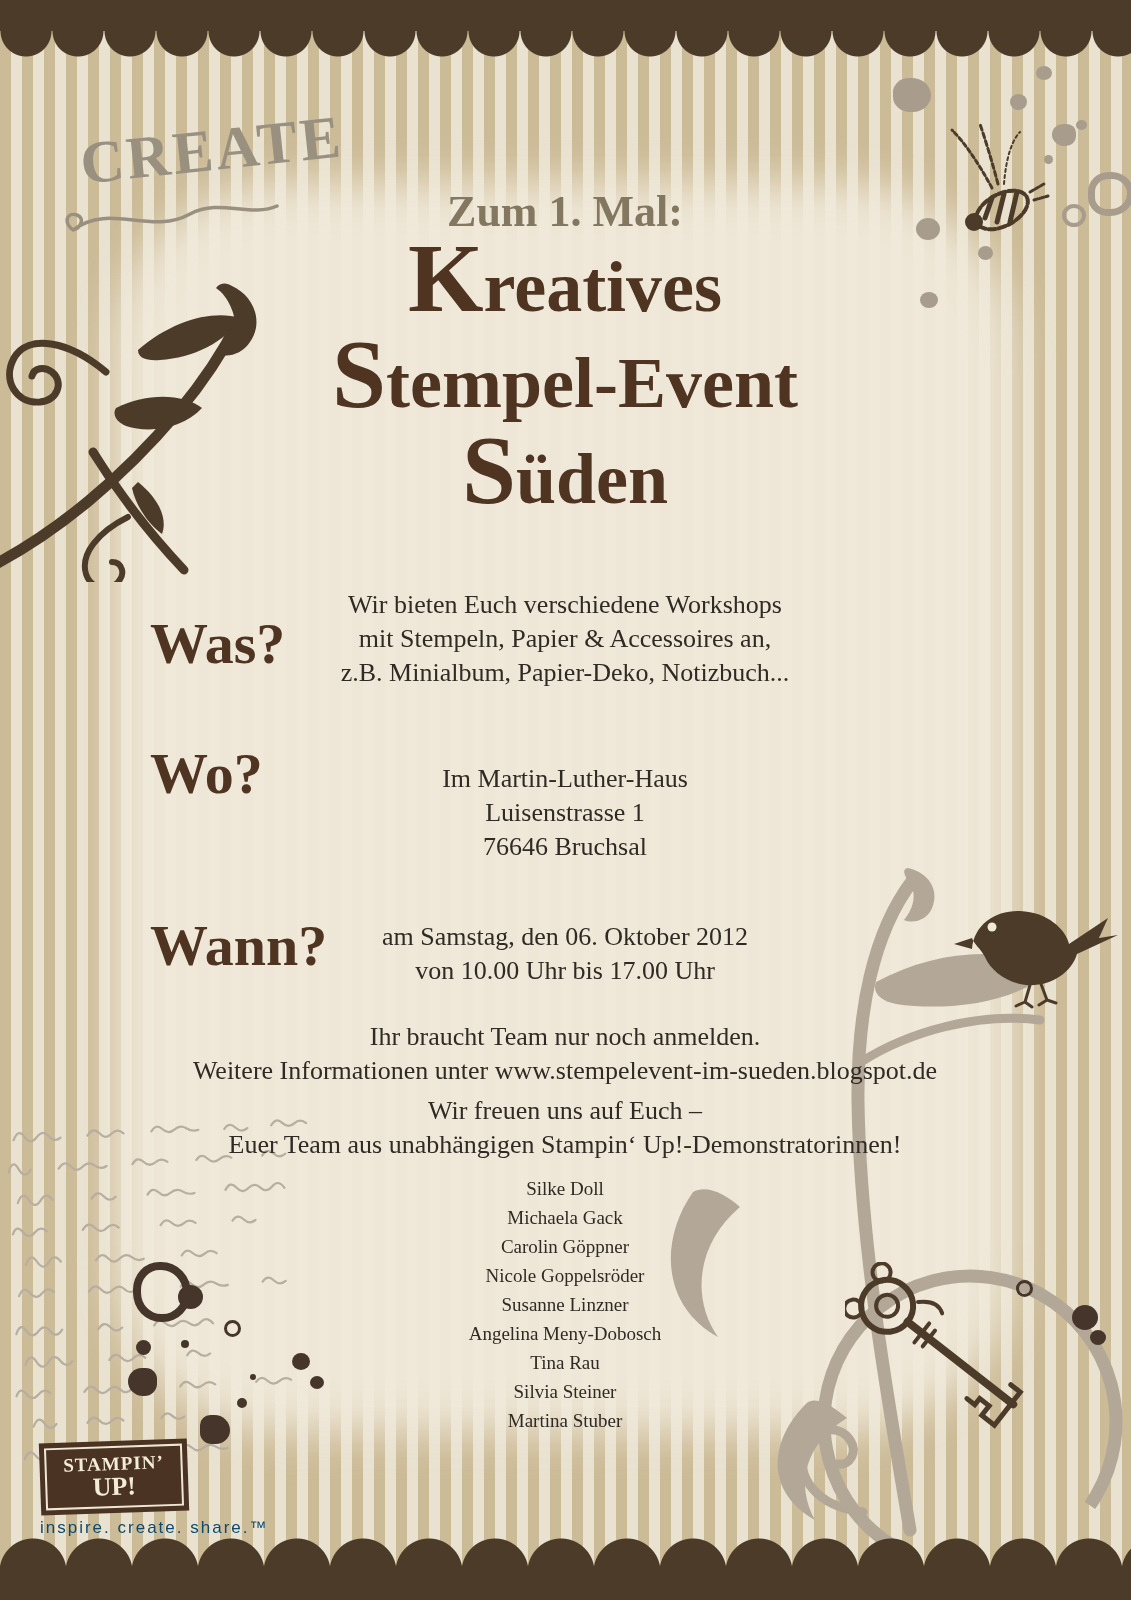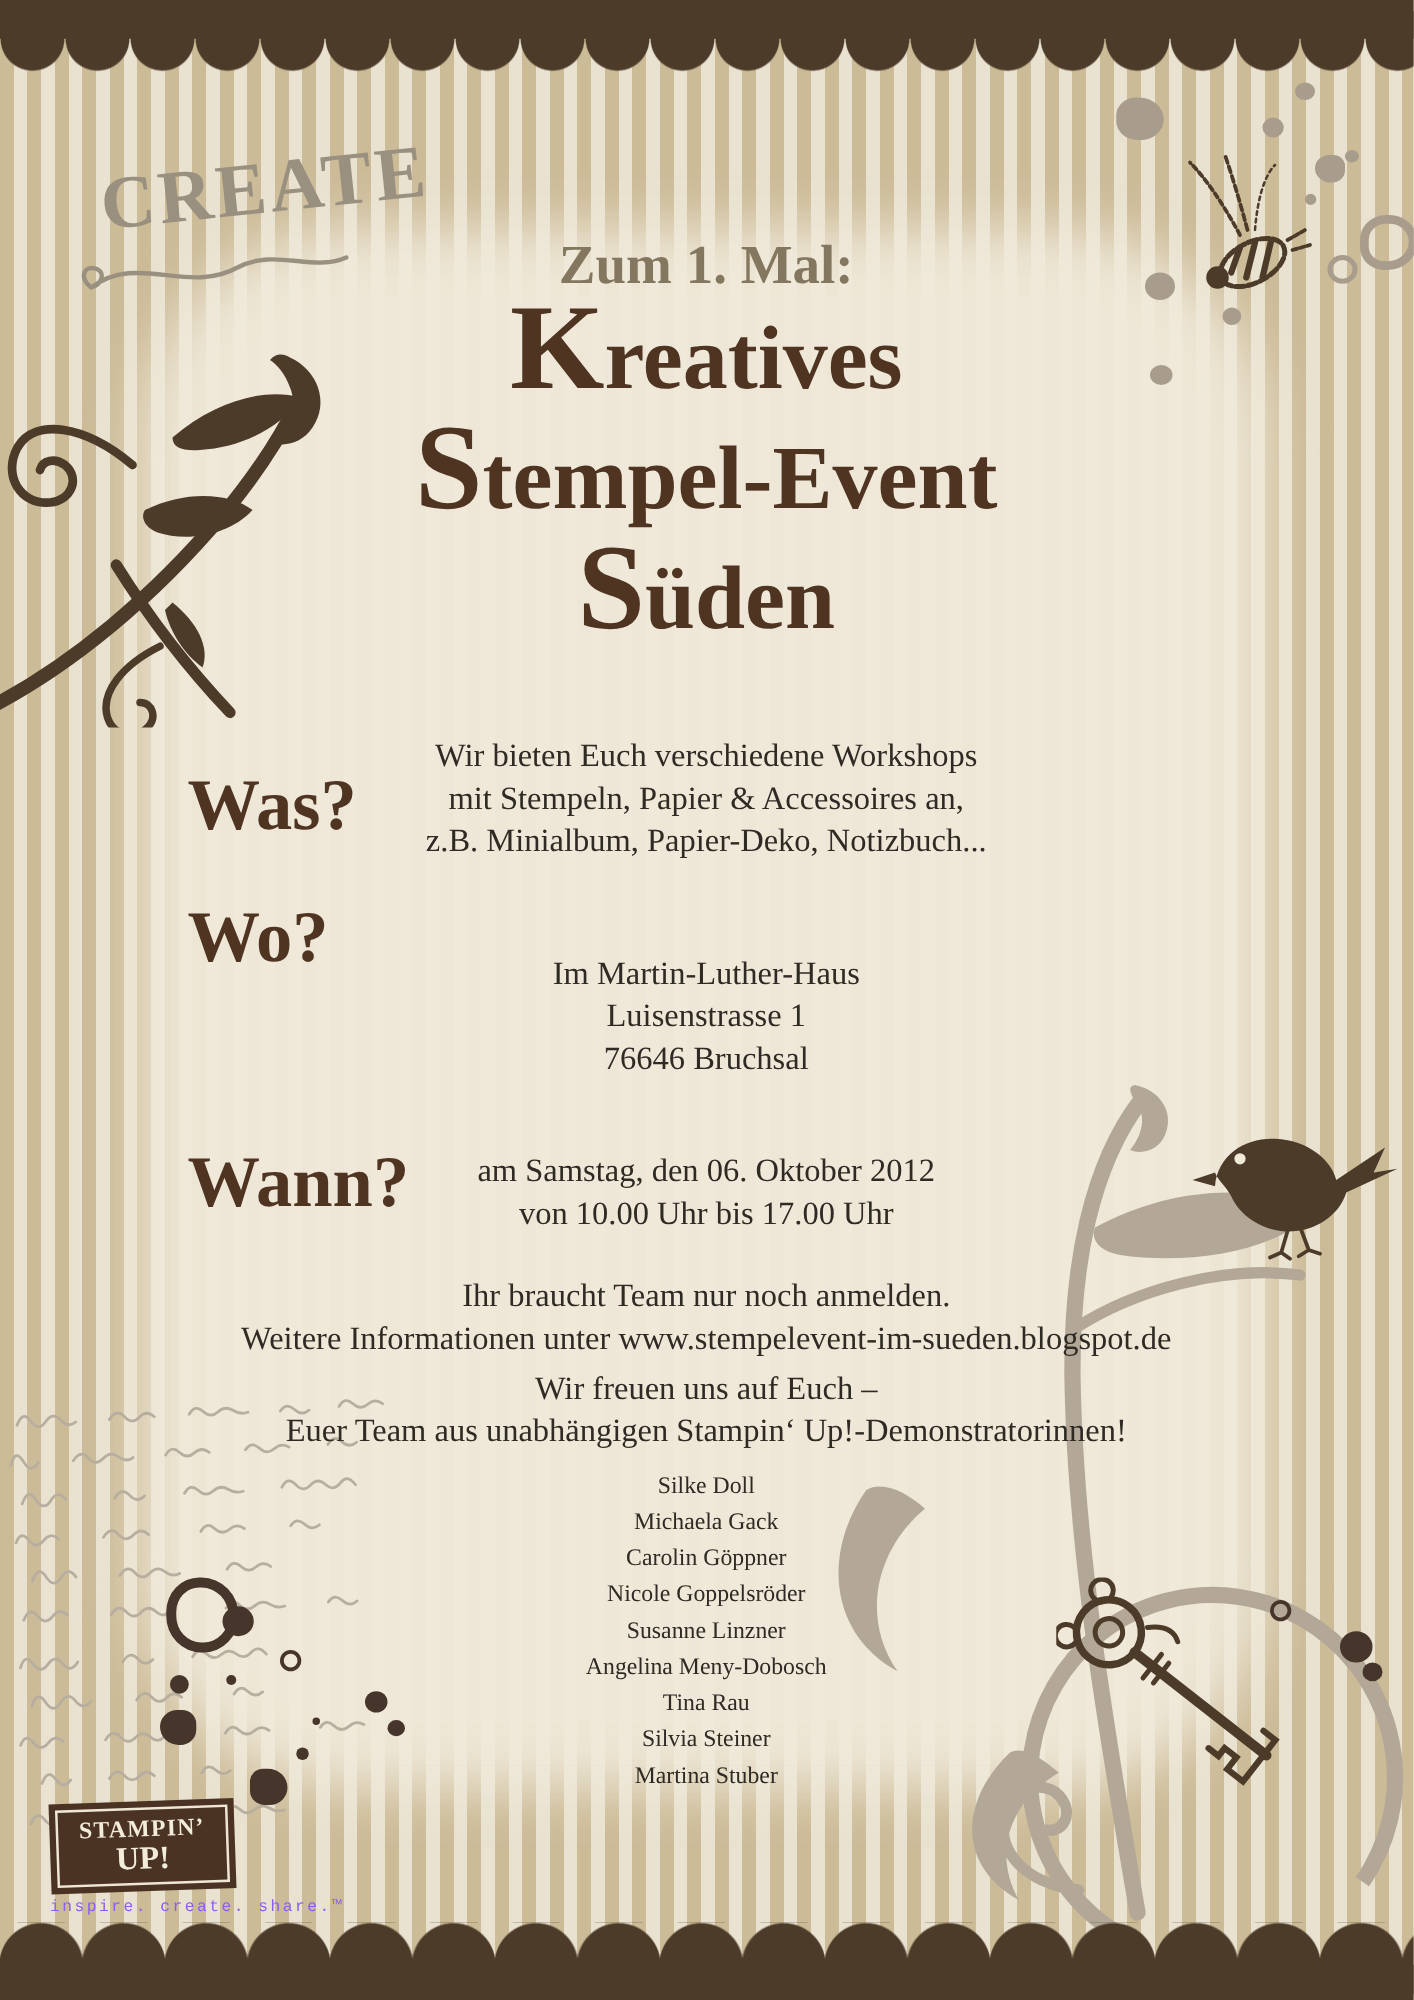--- a/index.html
+++ b/index.html
@@ -38,22 +38,22 @@
   .body-block{left:115px;width:900px;text-align:center;color:#2f2b24;}
   .body-block div{font-size:26px;line-height:34px;}
   .names div{font-size:19px;line-height:29px;}
   
   .logo-box{position:absolute;left:40px;top:1441px;width:148px;height:72px;z-index:5;
     background:#4a3322;transform:rotate(-2deg);display:flex;flex-direction:column;
     align-items:center;justify-content:center;}
   .logo-inner{position:absolute;inset:5px;border:2px solid #efe7d4;}
   .logo-w1{color:#f3ecd9;font-weight:bold;font-size:19px;letter-spacing:1px;line-height:20px;}
   .logo-w2{color:#f3ecd9;font-weight:bold;font-size:26px;line-height:26px;}
-  .tagline{position:absolute;left:40px;top:1518px;z-index:5;color:#8b5cf6;
-    font-size:13px;letter-spacing:2px;font-family:Liberation Mono, monospace;}
+  .tagline{position:absolute;left:40px;top:1518px;z-index:5;color:#0c4a6e;
+    font-size:17px;letter-spacing:2px;font-family:Liberation Sans, sans-serif;}
   
   .splat{position:absolute;z-index:2;border-radius:50%;}
   .g{background:#a89d8c;}
   .d{background:#46352a;}
   .ring-g{border:7px solid #a89d8c;background:transparent;}
   .ring-d{border:3px solid #46352a;background:transparent;}
 </style>
 </head>
 <body>
 
@@ -110,21 +110,21 @@
     <div class="title-line">Süden</div>
   </div>
 
   <div class="txt sec-label" style="top:610px;">Was?</div>
   <div class="txt body-block" style="top:588px;">
     <div>Wir bieten Euch verschiedene Workshops</div>
     <div>mit Stempeln, Papier &amp; Accessoires an,</div>
     <div>z.B. Minialbum, Papier-Deko, Notizbuch...</div>
   </div>
 
-  <div class="txt sec-label" style="top:716px;">Wo?</div>
+  <div class="txt sec-label" style="top:740px;">Wo?</div>
   <div class="txt body-block" style="top:762px;">
     <div>Im Martin-Luther-Haus</div>
     <div>Luisenstrasse 1</div>
     <div>76646 Bruchsal</div>
   </div>
 
   <div class="txt sec-label" style="top:912px;">Wann?</div>
   <div class="txt body-block" style="top:920px;">
     <div>am Samstag, den 06. Oktober 2012</div>
     <div>von 10.00 Uhr bis 17.00 Uhr</div>

